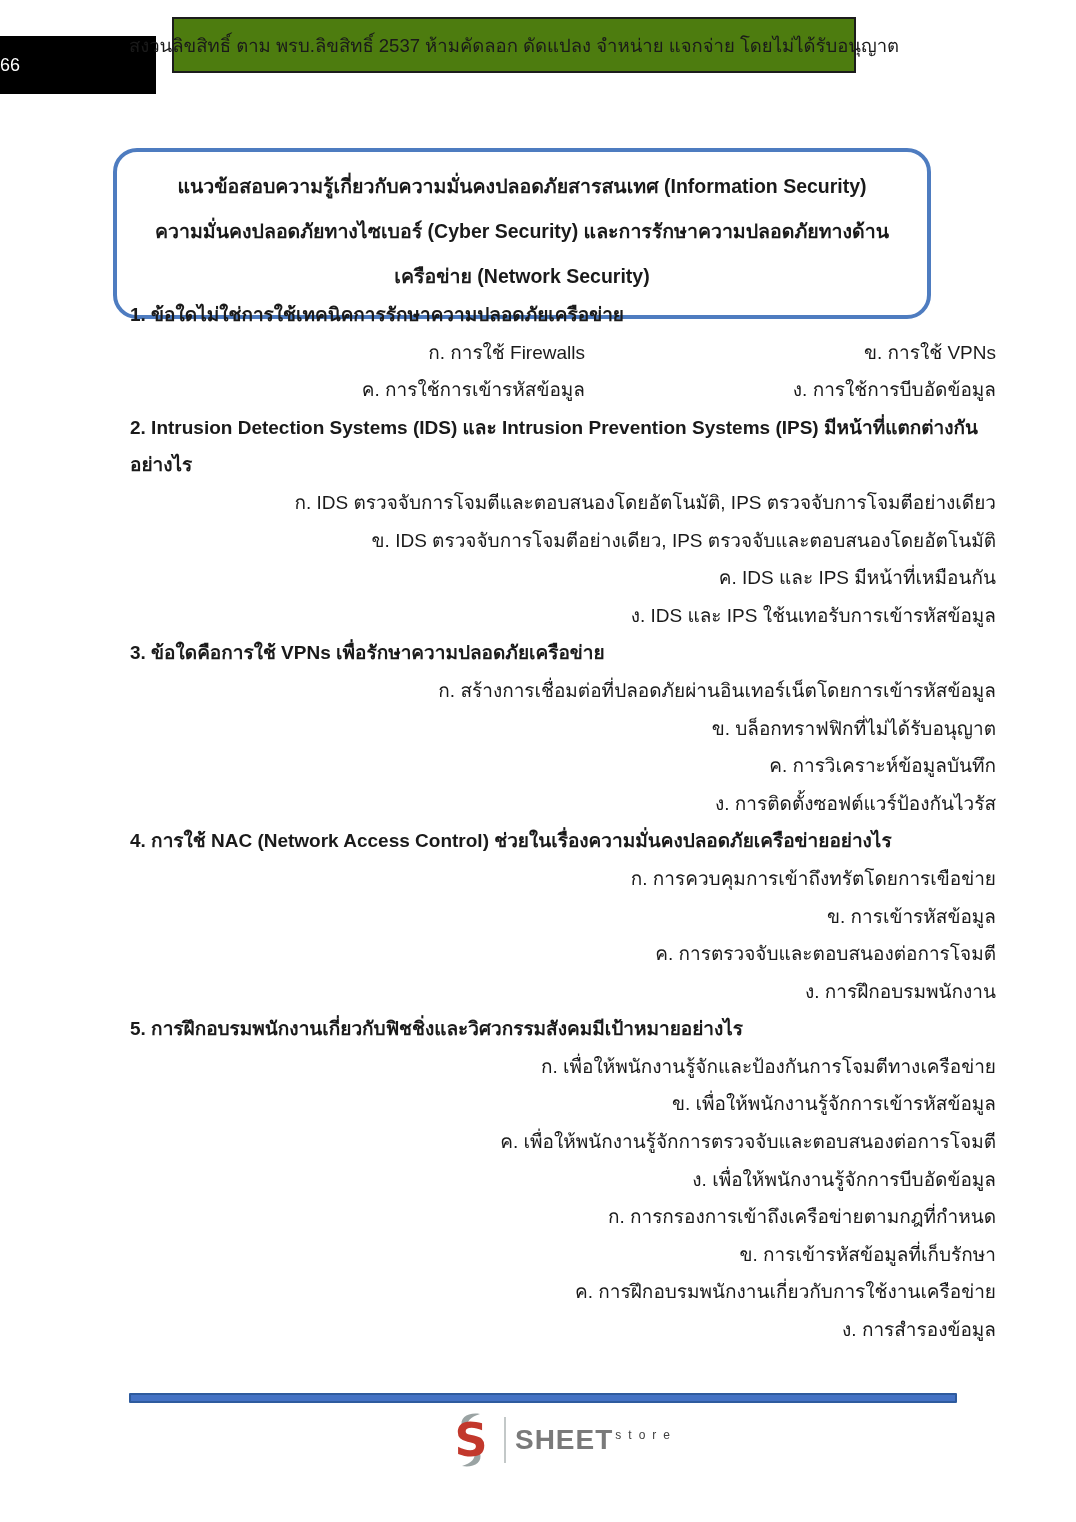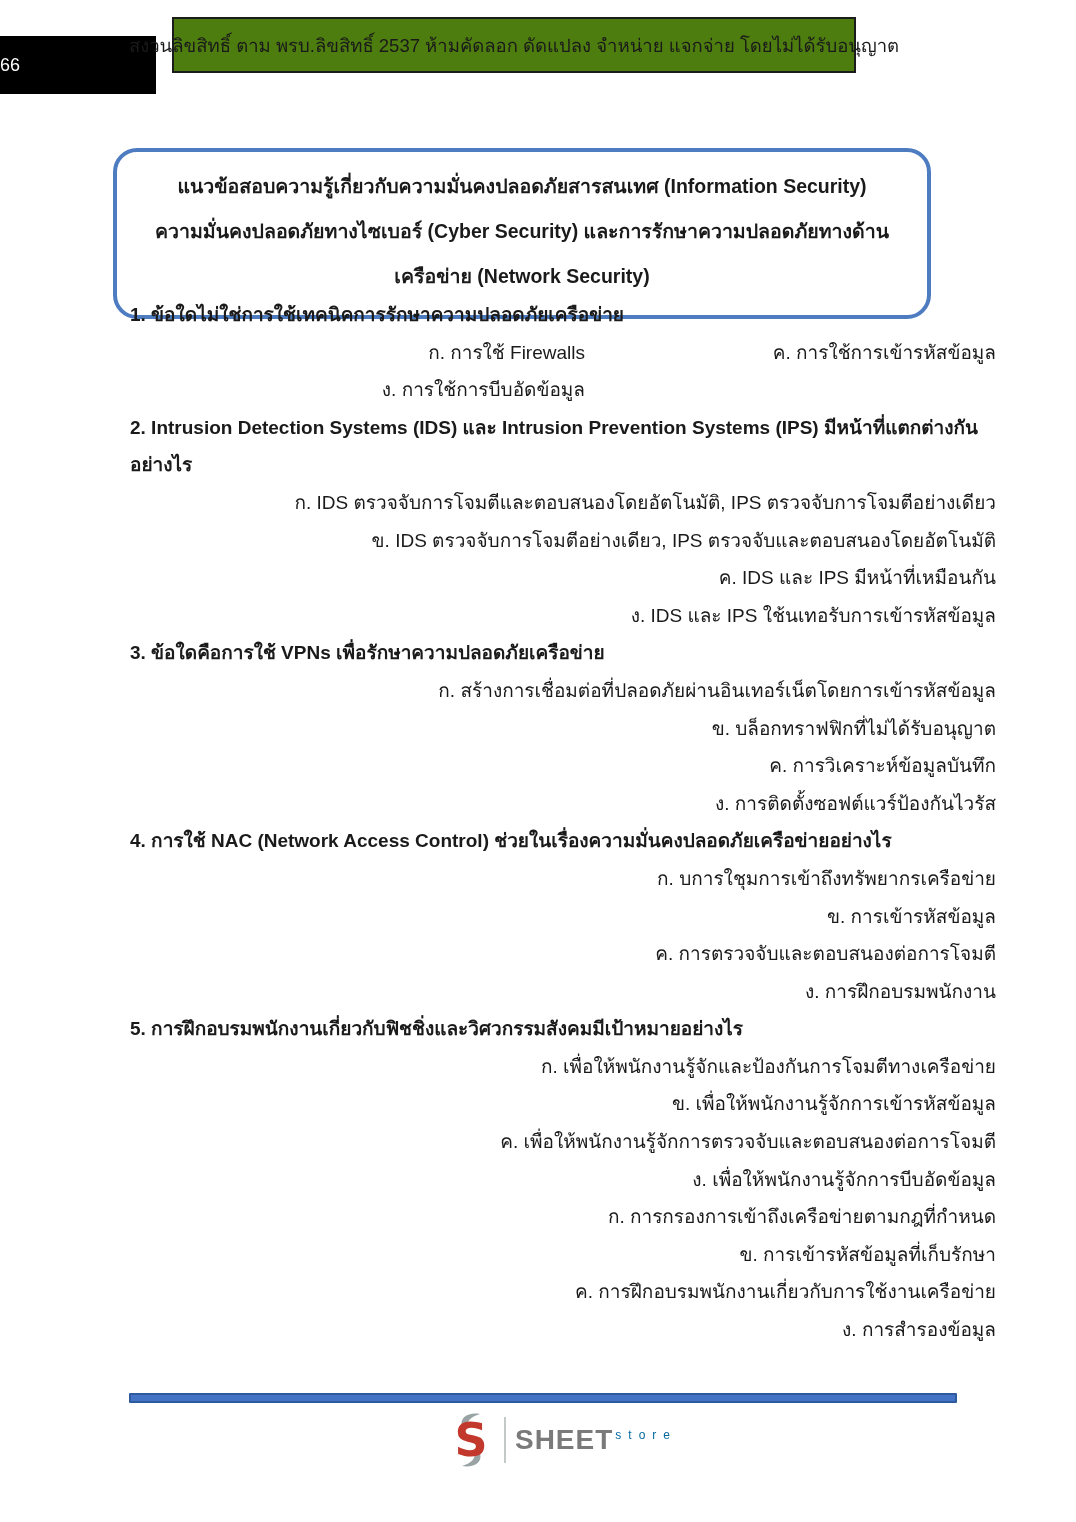--- a/index.html
+++ b/index.html
@@ -47,21 +47,21 @@
   }
   .logo{
     position:absolute;left:0;top:1412px;width:1076px;
     display:flex;align-items:center;justify-content:center;
     padding-left:48px;box-sizing:border-box;gap:9px;
   }
   .logo-icon{display:inline-flex;width:48px;height:56px;}
   .logo-vline{width:2px;height:46px;background:#c3c8c8;}
   .logo-text-col{display:flex;flex-direction:row;line-height:1;}
   .logo-main{font-size:28px;font-weight:bold;color:#7a7a7a;letter-spacing:1px;}
-  .logo-sub{font-size:12px;color:#0369a1;letter-spacing:7px;margin-top:3px;padding-left:2px;}
+  .logo-sub{font-size:12px;color:#404040;letter-spacing:7px;margin-top:3px;padding-left:2px;}
 </style>
 </head>
 <body>
 
 <div class="page">
 
   <div class="pagenum-box">
     <span>66</span>
   </div>
 
@@ -71,20 +71,21 @@
 
   <div class="title-box">
     <span>แนวข้อสอบความรู้เกี่ยวกับความมั่นคงปลอดภัยสารสนเทศ (Information Security) ความมั่นคงปลอดภัยทางไซเบอร์ (Cyber Security) และการรักษาความปลอดภัยทางด้านเครือข่าย (Network Security)</span>
   </div>
 
   <div class="questions">
   <div class="question">
     <div class="q-text">1. ข้อใดไม่ใช่การใช้เทคนิคการรักษาความปลอดภัยเครือข่าย</div>
     <div class="choices two-col">
           <div class="choice">ก. การใช้ Firewalls</div>
+          <div class="choice">ข. การใช้ VPNs</div>
           <div class="choice">ค. การใช้การเข้ารหัสข้อมูล</div>
           <div class="choice">ง. การใช้การบีบอัดข้อมูล</div>
         </div>
   </div>
 
   <div class="question">
     <div class="q-text">2. Intrusion Detection Systems (IDS) และ Intrusion Prevention Systems (IPS) มีหน้าที่แตกต่างกันอย่างไร</div>
     <div class="choices">
           <div class="choice">ก. IDS ตรวจจับการโจมตีและตอบสนองโดยอัตโนมัติ, IPS ตรวจจับการโจมตีอย่างเดียว</div>
           <div class="choice">ข. IDS ตรวจจับการโจมตีอย่างเดียว, IPS ตรวจจับและตอบสนองโดยอัตโนมัติ</div>
@@ -99,21 +100,21 @@
           <div class="choice">ก. สร้างการเชื่อมต่อที่ปลอดภัยผ่านอินเทอร์เน็ตโดยการเข้ารหัสข้อมูล</div>
           <div class="choice">ข. บล็อกทราฟฟิกที่ไม่ได้รับอนุญาต</div>
           <div class="choice">ค. การวิเคราะห์ข้อมูลบันทึก</div>
           <div class="choice">ง. การติดตั้งซอฟต์แวร์ป้องกันไวรัส</div>
         </div>
   </div>
 
   <div class="question">
     <div class="q-text">4. การใช้ NAC (Network Access Control) ช่วยในเรื่องความมั่นคงปลอดภัยเครือข่ายอย่างไร</div>
     <div class="choices">
-          <div class="choice">ก. บการใชุมการเข้าถึงทรัพยากรเครือข่าย</div>
+          <div class="choice">ก. การควบคุมการเข้าถึงทรัตโดยการเขือข่าย</div>
           <div class="choice">ข. การเข้ารหัสข้อมูล</div>
           <div class="choice">ค. การตรวจจับและตอบสนองต่อการโจมตี</div>
           <div class="choice">ง. การฝึกอบรมพนักงาน</div>
         </div>
   </div>
 
   <div class="question">
     <div class="q-text">5. การฝึกอบรมพนักงานเกี่ยวกับฟิชชิ่งและวิศวกรรมสังคมมีเป้าหมายอย่างไร</div>
     <div class="choices">
           <div class="choice">ก. เพื่อให้พนักงานรู้จักและป้องกันการโจมตีทางเครือข่าย</div>

